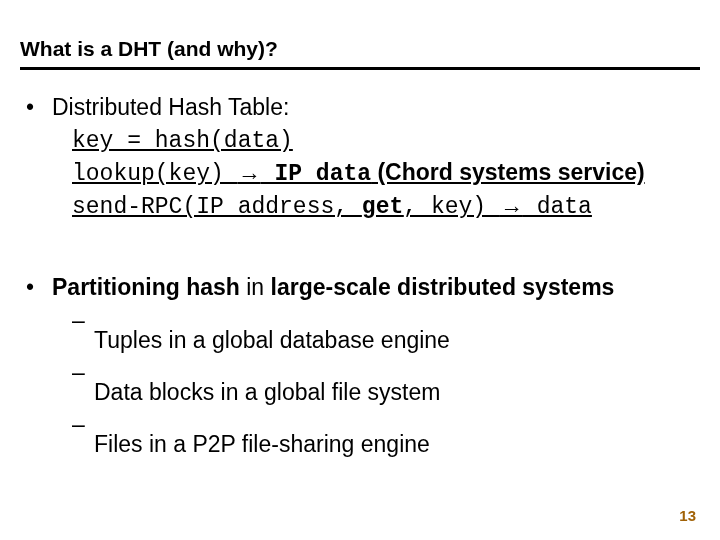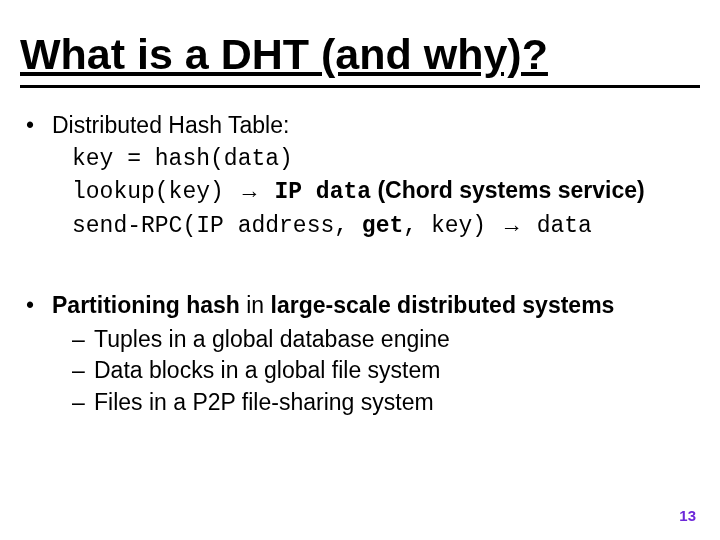--- a/index.html
+++ b/index.html
@@ -13,25 +13,24 @@
     overflow: hidden;
   }
   .slide {
     position: relative;
     width: 720px;
     height: 540px;
     box-sizing: border-box;
     padding: 22px 20px 0 20px;
   }
   .title {
-    font-size: 43px;
+    font-size: 21px;
     font-weight: bold;
-    margin: 8px 0 6px 0;
+    margin: 15px 0 6px 0;
     line-height: 1.15;
-    text-decoration: underline;
   }
   .rule {
     border: none;
     border-top: 3px solid #000;
     margin: 0 0 22px 0;
   }
   .content {
     font-size: 23px;
     line-height: 1.38;
   }
@@ -46,39 +45,39 @@
     padding-left: 6px;
   }
   .bullet .btext { flex: 1; }
   .code-block {
     margin-left: 52px;
     font-family: "Courier New", Courier, monospace;
     font-size: 23px;
     line-height: 1.36;
     white-space: nowrap;
   }
-  .code-block .line { display: block; }
+  .code-block .line { display: block; text-decoration: underline; }
   .bold { font-weight: bold; }
   .sans { font-family: Arial, Helvetica, sans-serif; }
   .arrow { font-family: Arial, Helvetica, sans-serif; }
   .spacer { height: 48px; }
   .sub {
     display: flex;
     margin-left: 52px;
   }
   .sub .dash {
     width: 22px;
     flex: 0 0 22px;
   }
-  .sub .stext { flex: 1; }
+  .sub .stext { flex: 1; margin-top: 20px; }
   .pagenum {
     position: absolute;
     right: 24px;
     bottom: 16px;
-    color: #6d28d9;
+    color: #a16207;
     font-weight: bold;
     font-size: 15px;
   }
 </style>
 </head>
 <body>
 
 <div class="slide">
 
   <h1 class="title">What is a DHT (and why)?</h1>
@@ -107,19 +106,19 @@
     <div class="sub">
       <span class="dash">–</span>
       <span class="stext">Tuples in a global database engine</span>
     </div>
     <div class="sub">
       <span class="dash">–</span>
       <span class="stext">Data blocks in a global file system</span>
     </div>
     <div class="sub">
       <span class="dash">–</span>
-      <span class="stext">Files in a P2P file-sharing system</span>
+      <span class="stext">Files in a P2P file-sharing engine</span>
     </div>
 
   </div>
 
   <div class="pagenum">13</div>
 </div>
 
 </body></html>

